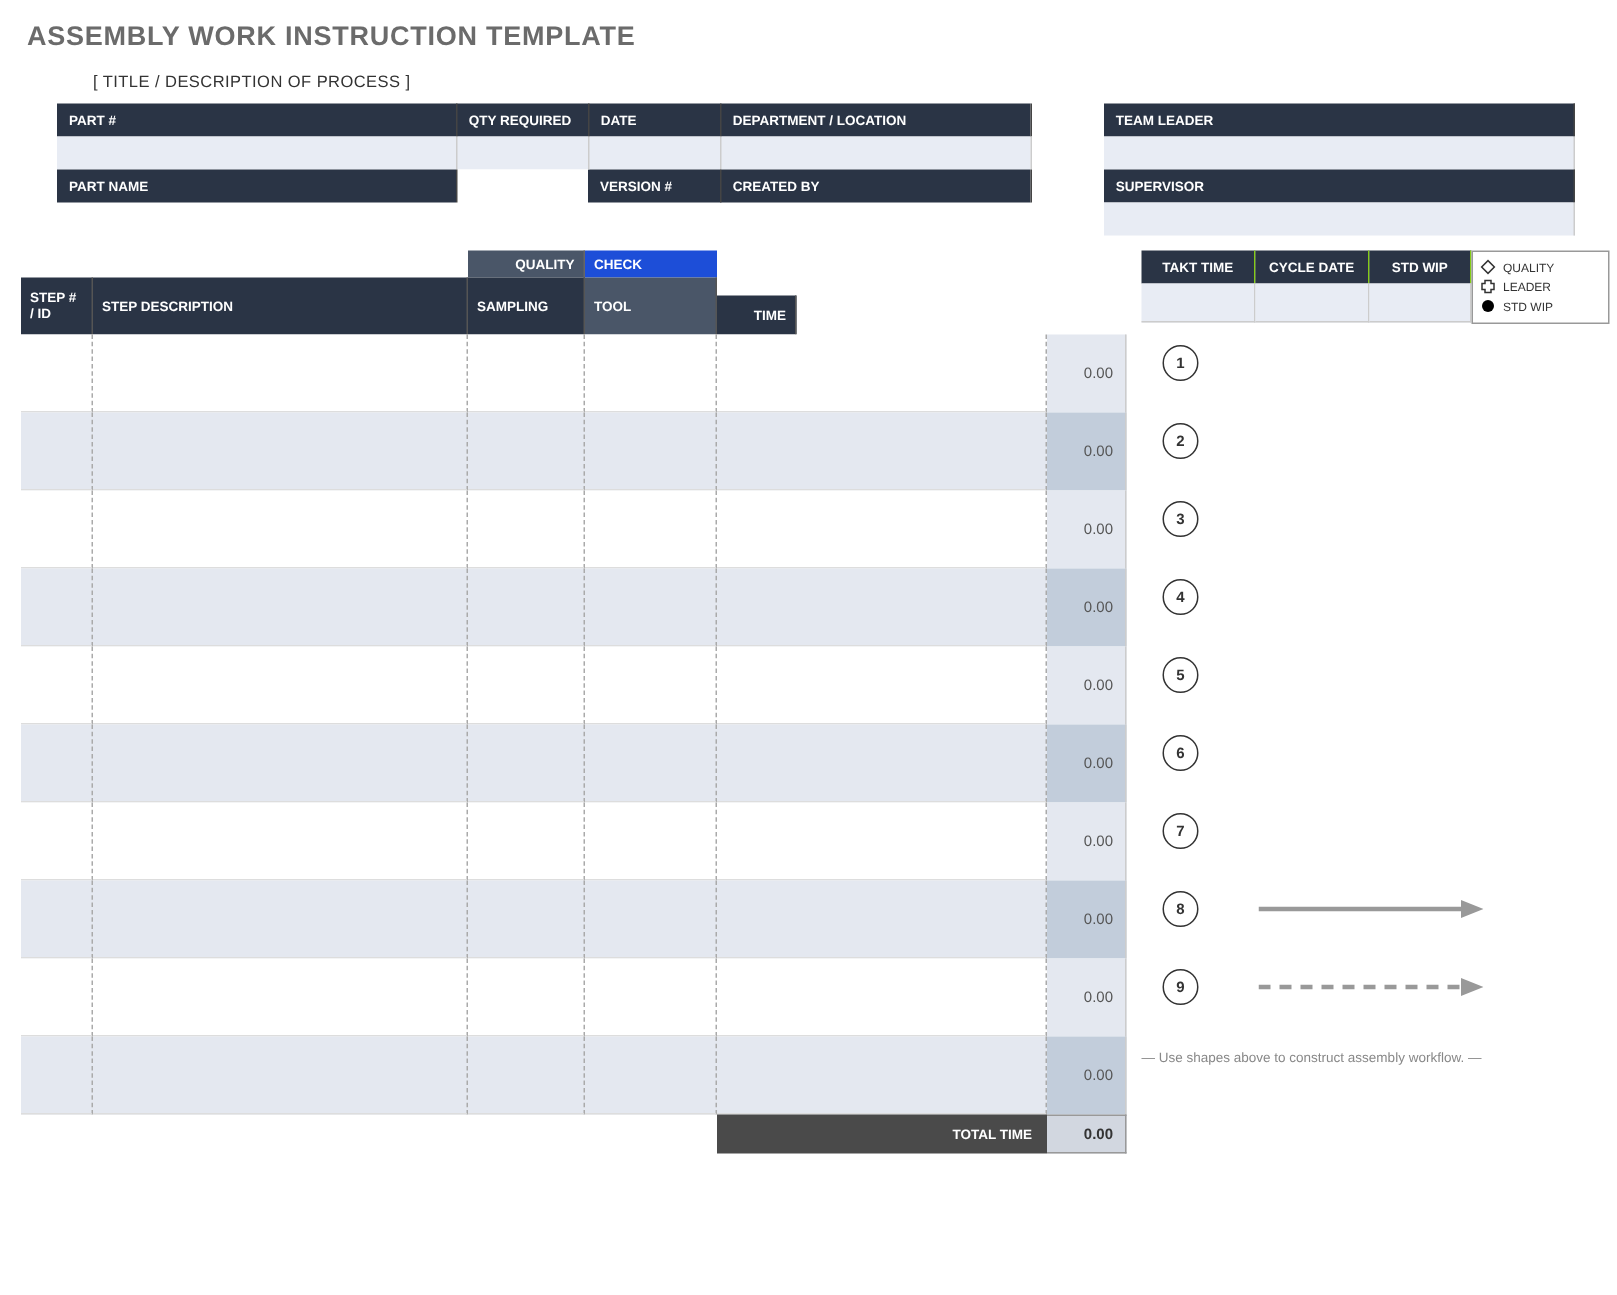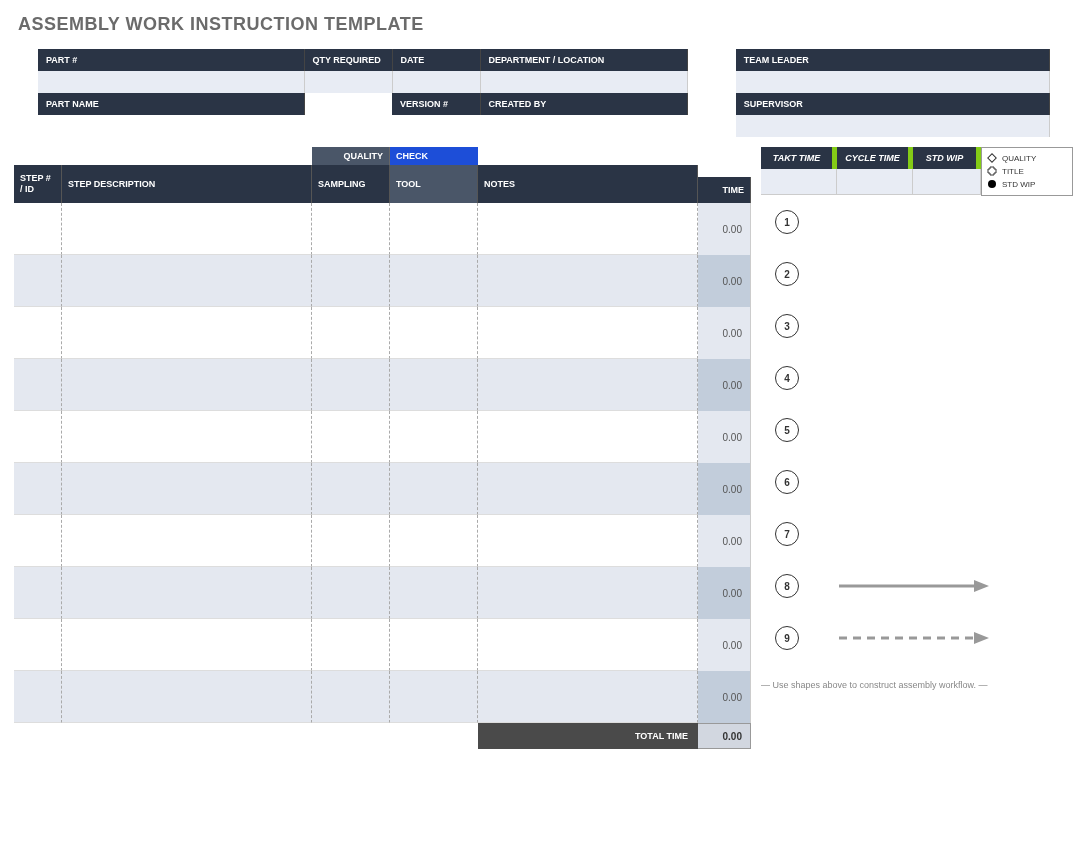--- a/index.html
+++ b/index.html
@@ -36,37 +36,38 @@
 .sr-step { width: 48px; }
 .sr-desc { width: 250px; }
 .sr-samp { width: 78px; }
 .sr-tool { width: 88px; }
 .sr-notes { width: 220px; }
 .sr-time { width: 53px; background: #e4e8f0; border-right: 1px solid #ccc; display: flex; align-items: center; justify-content: flex-end; padding-right: 8px; font-size: 10px; color: #555; }
 .total-row { display: flex; height: 26px; margin-left: 464px; }
 .total-label { width: 220px; background: #4a4a4a; color: #fff; font-size: 9px; font-weight: bold; display: flex; align-items: center; justify-content: flex-end; padding-right: 10px; }
 .total-val { width: 53px; background: #d2d7e0; display: flex; align-items: center; justify-content: flex-end; padding-right: 8px; font-size: 10px; font-weight: bold; border: 1px solid #999; border-left: none; }
 .time-header { display: flex; }
-.time-header div { background: #2a3445; color: #fff; font-size: 9px; font-weight: bold; padding: 6px 4px; text-align: center; border-right: 5px solid #84cc16; display: flex; align-items: center; justify-content: center; font-style: italic; }
+.time-header div { background: #2a3445; color: #fff; font-size: 9px; font-weight: bold; padding: 6px 4px; text-align: center; border-right: 1px solid #84cc16; display: flex; align-items: center; justify-content: center; }
 .th-takt { width: 76px; }
 .th-cycle { width: 76px; }
 .th-std { width: 68px; }
 .legend-box { width: 92px; background: #fff; border: 1px solid #999; padding: 4px; font-size: 8px; }
 .legend-row { display: flex; align-items: center; gap: 4px; margin-bottom: 1px; }
 .time-values { display: flex; height: 26px; }
 .time-values div { background: #e8ecf4; border-right: 1px solid #ccc; border-bottom: 1px solid #ccc; }
 .workflow-row { display: flex; align-items: center; height: 52px; padding-left: 14px; position: relative; }
 .circle-num { width: 24px; height: 24px; border: 1.5px solid #333; border-radius: 50%; display: flex; align-items: center; justify-content: center; font-size: 10px; font-weight: bold; }
 .workflow-note { font-size: 9px; color: #888; margin-top: 16px; }
 </style>
 </head>
 <body>
 
 <div class="container">
   <div class="title">ASSEMBLY WORK INSTRUCTION TEMPLATE</div>
+  <div class="subtitle">[ TITLE / DESCRIPTION OF PROCESS ]</div>
 
   <div class="info-row">
     <div class="info-left">
       <table class="info-table" style="width:100%">
         <tbody>
             <tr>
           <td class="hdr-cell" style="width:266px">PART #</td>
           <td class="hdr-cell" style="width:88px">QTY REQUIRED</td>
           <td class="hdr-cell" style="width:88px">DATE</td>
           <td class="hdr-cell">DEPARTMENT / LOCATION</td>
@@ -110,21 +111,20 @@
     <div class="main-left">
       <div class="qc-header">
         <div class="qc">QUALITY</div>
         <div class="ck">CHECK</div>
       </div>
       <div class="steps-header">
         <div class="sh-step">STEP # / ID</div>
         <div class="sh-desc">STEP DESCRIPTION</div>
         <div class="sh-samp">SAMPLING</div>
         <div class="sh-tool">TOOL</div>
-        <div class="sh-notes">NOTES</div>
         <div class="sh-time">TIME</div>
       </div>
       <div id="steps-body">
           <div class="step-row">
             <div class="sr-cell sr-step"></div>
             <div class="sr-cell sr-desc"></div>
             <div class="sr-cell sr-samp"></div>
             <div class="sr-cell sr-tool"></div>
             <div class="sr-cell sr-notes"></div>
             <div class="sr-time">0.00</div>
@@ -206,41 +206,41 @@
         <div class="total-label">TOTAL TIME</div>
         <div class="total-val">0.00</div>
       </div>
     </div>
 
     <div class="main-right">
       <div style="display:flex">
         <div>
           <div class="time-header">
             <div class="th-takt">TAKT TIME</div>
-            <div class="th-cycle">CYCLE TIME</div>
+            <div class="th-cycle">CYCLE DATE</div>
             <div class="th-std">STD WIP</div>
           </div>
           <div class="time-values">
             <div class="th-takt"></div>
             <div class="th-cycle"></div>
             <div class="th-std"></div>
           </div>
         </div>
         <div class="legend-box">
           <div class="legend-row">
             <svg width="12" height="12">
                 <rect x="3" y="3" width="6" height="6" fill="none" stroke="#333" stroke-width="1" transform="rotate(45 6 6)"></rect>
               </svg>
             <span>QUALITY</span>
           </div>
           <div class="legend-row">
             <svg width="12" height="12">
                 <path d="M4 2h4v2h2v4h-2v2h-4v-2h-2v-4h2z" fill="none" stroke="#333" stroke-width="1"></path>
               </svg>
-            <span>TITLE</span>
+            <span>LEADER</span>
           </div>
           <div class="legend-row">
             <svg width="12" height="12">
                 <circle cx="6" cy="6" r="4" fill="#000"></circle>
               </svg>
             <span>STD WIP</span>
           </div>
         </div>
       </div>
       <div id="workflow-body">

